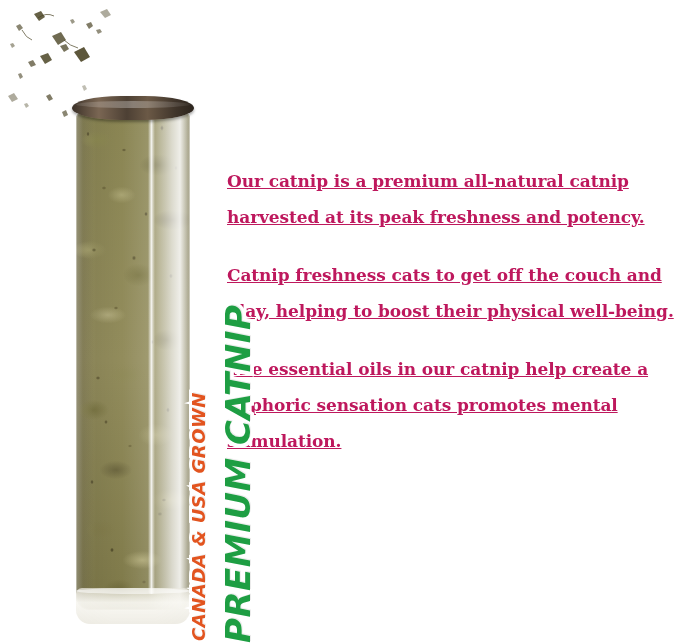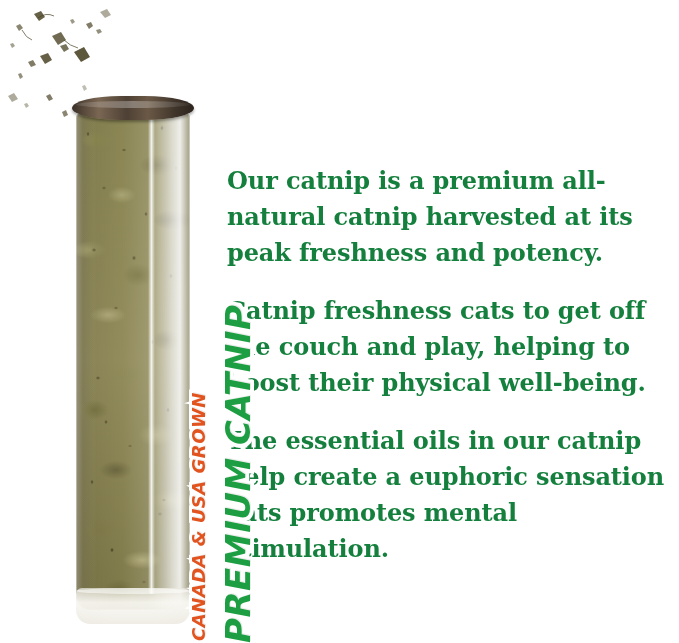--- a/index.html
+++ b/index.html
@@ -214,27 +214,28 @@
   }
 
   
   #copy {
     position: absolute;
     left: 227px;
     top: 163px;
     width: 452px;
   }
   .copy-para {
-    color: #15803d;
+    color: #be185d;
     font-family: "DejaVu Serif", serif;
     font-weight: bold;
-    font-size: 24px;
+    font-size: 17px;
     line-height: 36px;
     margin: 0 0 22px 0;
     letter-spacing: -.1px;
+    text-decoration: underline;
   }
   .copy-para:last-child { margin-bottom: 0; }
 </style>
 </head>
 <body>
 
 <svg id="flakes" viewBox="0 0 120 130" xmlns="http://www.w3.org/2000/svg">
   <g fill="#4b4526">
     <path d="M34 14 l7 -3 4 6 -6 4 z" opacity=".85"></path>
     <path d="M52 36 l9 -4 5 8 -8 5 z" opacity=".8"></path>

